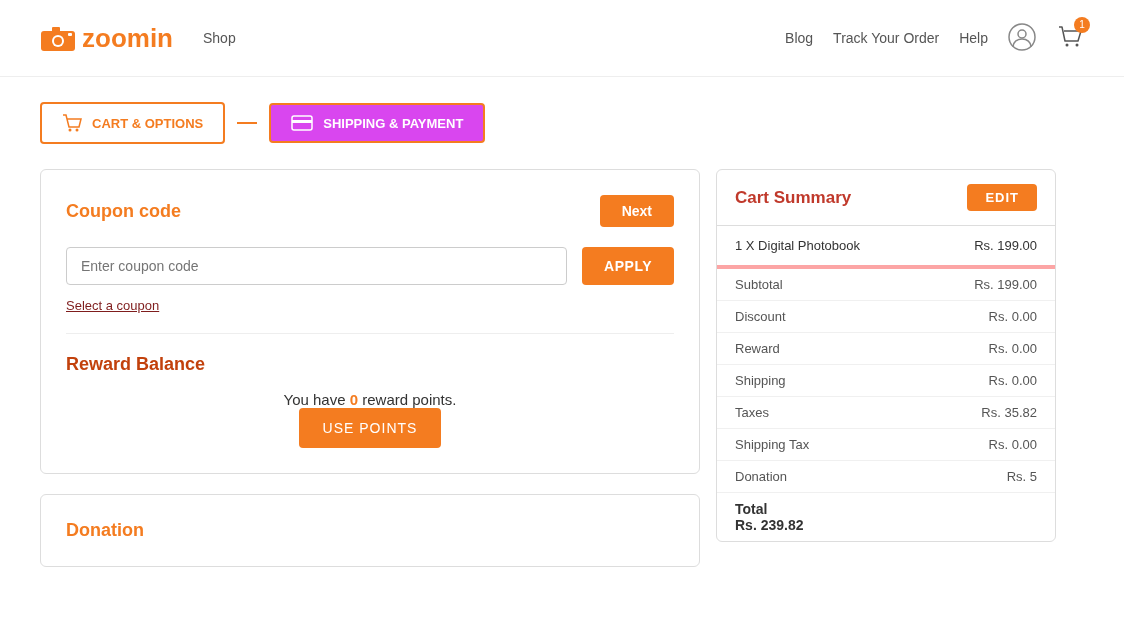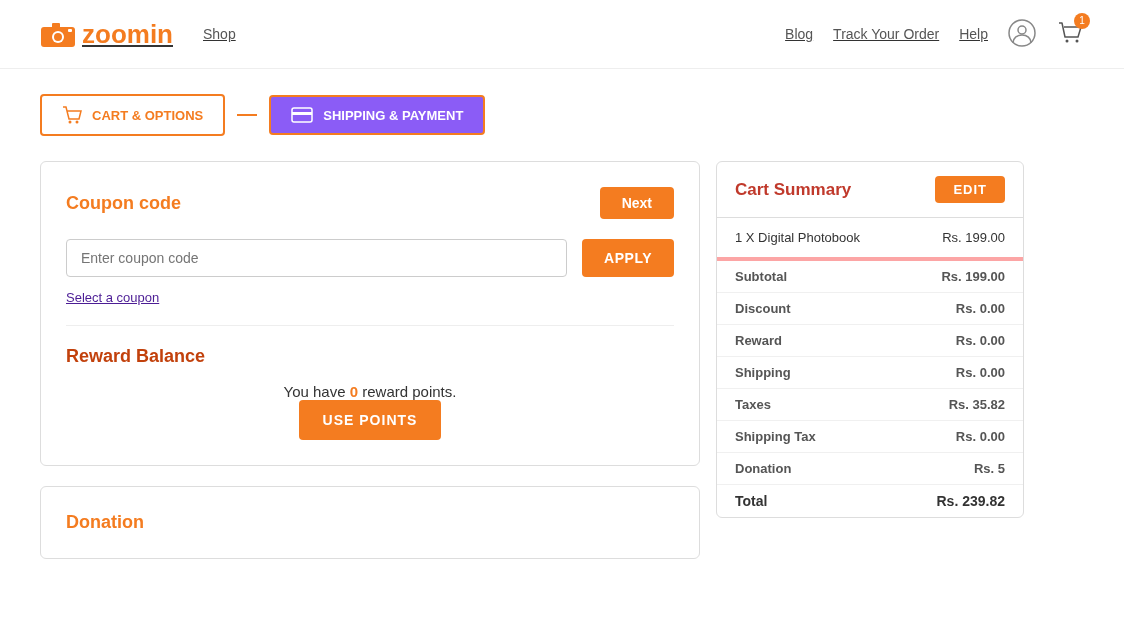--- a/index.html
+++ b/index.html
@@ -3,23 +3,22 @@
   <meta charset="utf-8">
   <style>
     * { margin: 0; padding: 0; box-sizing: border-box; }
     body { font-family: Arial, sans-serif; background: #fff; color: #333; font-size: 14px; }
 
     
     .header {
       display: flex;
       align-items: center;
       padding: 0 40px;
-      height: 69px;
+      height: 77px;
       border-bottom: 1px solid #eee;
-      text-decoration: underline;
     }
     .logo {
       display: flex;
       align-items: center;
       gap: 6px;
       margin-right: 30px;
     }
     .logo-icon {
       width: 36px;
       height: 28px;
@@ -78,21 +77,21 @@
       padding: 10px 20px;
       border: 2px solid #f47c20;
       border-radius: 4px;
       gap: 10px;
       font-size: 13px;
       font-weight: bold;
       color: #f47c20;
       background: #fff;
     }
     .step.active {
-      background: #8b5cf6;
+      background: #d946ef;
       color: #fff;
     }
     .step-connector {
       width: 20px;
       height: 2px;
       background: #f47c20;
     }
 
     
     .main-content {
@@ -154,21 +153,21 @@
       color: #fff;
       border: none;
       padding: 10px 22px;
       border-radius: 4px;
       font-size: 14px;
       font-weight: bold;
       cursor: pointer;
       letter-spacing: 0.5px;
     }
     .select-coupon-link {
-      color: #4c1d95;
+      color: #7f1d1d;
       font-size: 13px;
       text-decoration: underline;
       cursor: pointer;
     }
 
     
     .reward-section {
       margin-top: 20px;
       padding-top: 20px;
       border-top: 1px solid #eee;
@@ -193,40 +192,40 @@
       color: #f47c20;
       font-weight: bold;
     }
     .use-points-btn {
       background: #f47c20;
       color: #fff;
       border: none;
       padding: 12px 24px;
       border-radius: 4px;
       font-size: 14px;
-      font-weight: bold;
+      font-weight: normal;
       cursor: pointer;
       letter-spacing: 1px;
     }
 
     
     .donation-card {
       border: 1px solid #ddd;
       border-radius: 6px;
       padding: 25px;
     }
     .donation-title {
       color: #f47c20;
       font-size: 18px;
       font-weight: bold;
     }
 
     
     .right-panel {
-      width: 308px;
+      width: 340px;
     }
     .cart-summary {
       border: 1px solid #ddd;
       border-radius: 6px;
       overflow: hidden;
     }
     .cart-summary-header {
       display: flex;
       align-items: center;
       justify-content: space-between;
@@ -253,35 +252,35 @@
       display: flex;
       justify-content: space-between;
       padding: 12px 18px;
       border-bottom: 4px solid #fca5a5;
       font-size: 13px;
     }
     .cart-item-name { color: #333; }
     .cart-item-price { color: #333; font-weight: 500; }
     .summary-rows {
       padding: 0;
-      font-weight: bold;
     }
     .summary-row {
       display: flex;
       justify-content: space-between;
       padding: 8px 18px;
       border-bottom: 1px solid #f0f0f0;
       font-size: 13px;
       color: #555;
     }
     .summary-row.total {
       font-weight: bold;
       color: #333;
       font-size: 14px;
       border-bottom: none;
+      flex-direction: column;
     }
   </style>
 </head>
 <body>
 
 <header class="header">
   <div class="logo">
 
     <svg class="logo-icon" viewBox="0 0 36 28" fill="none" xmlns="http://www.w3.org/2000/svg">
       <rect x="1" y="7" width="34" height="20" rx="3" fill="#f47c20"></rect>

